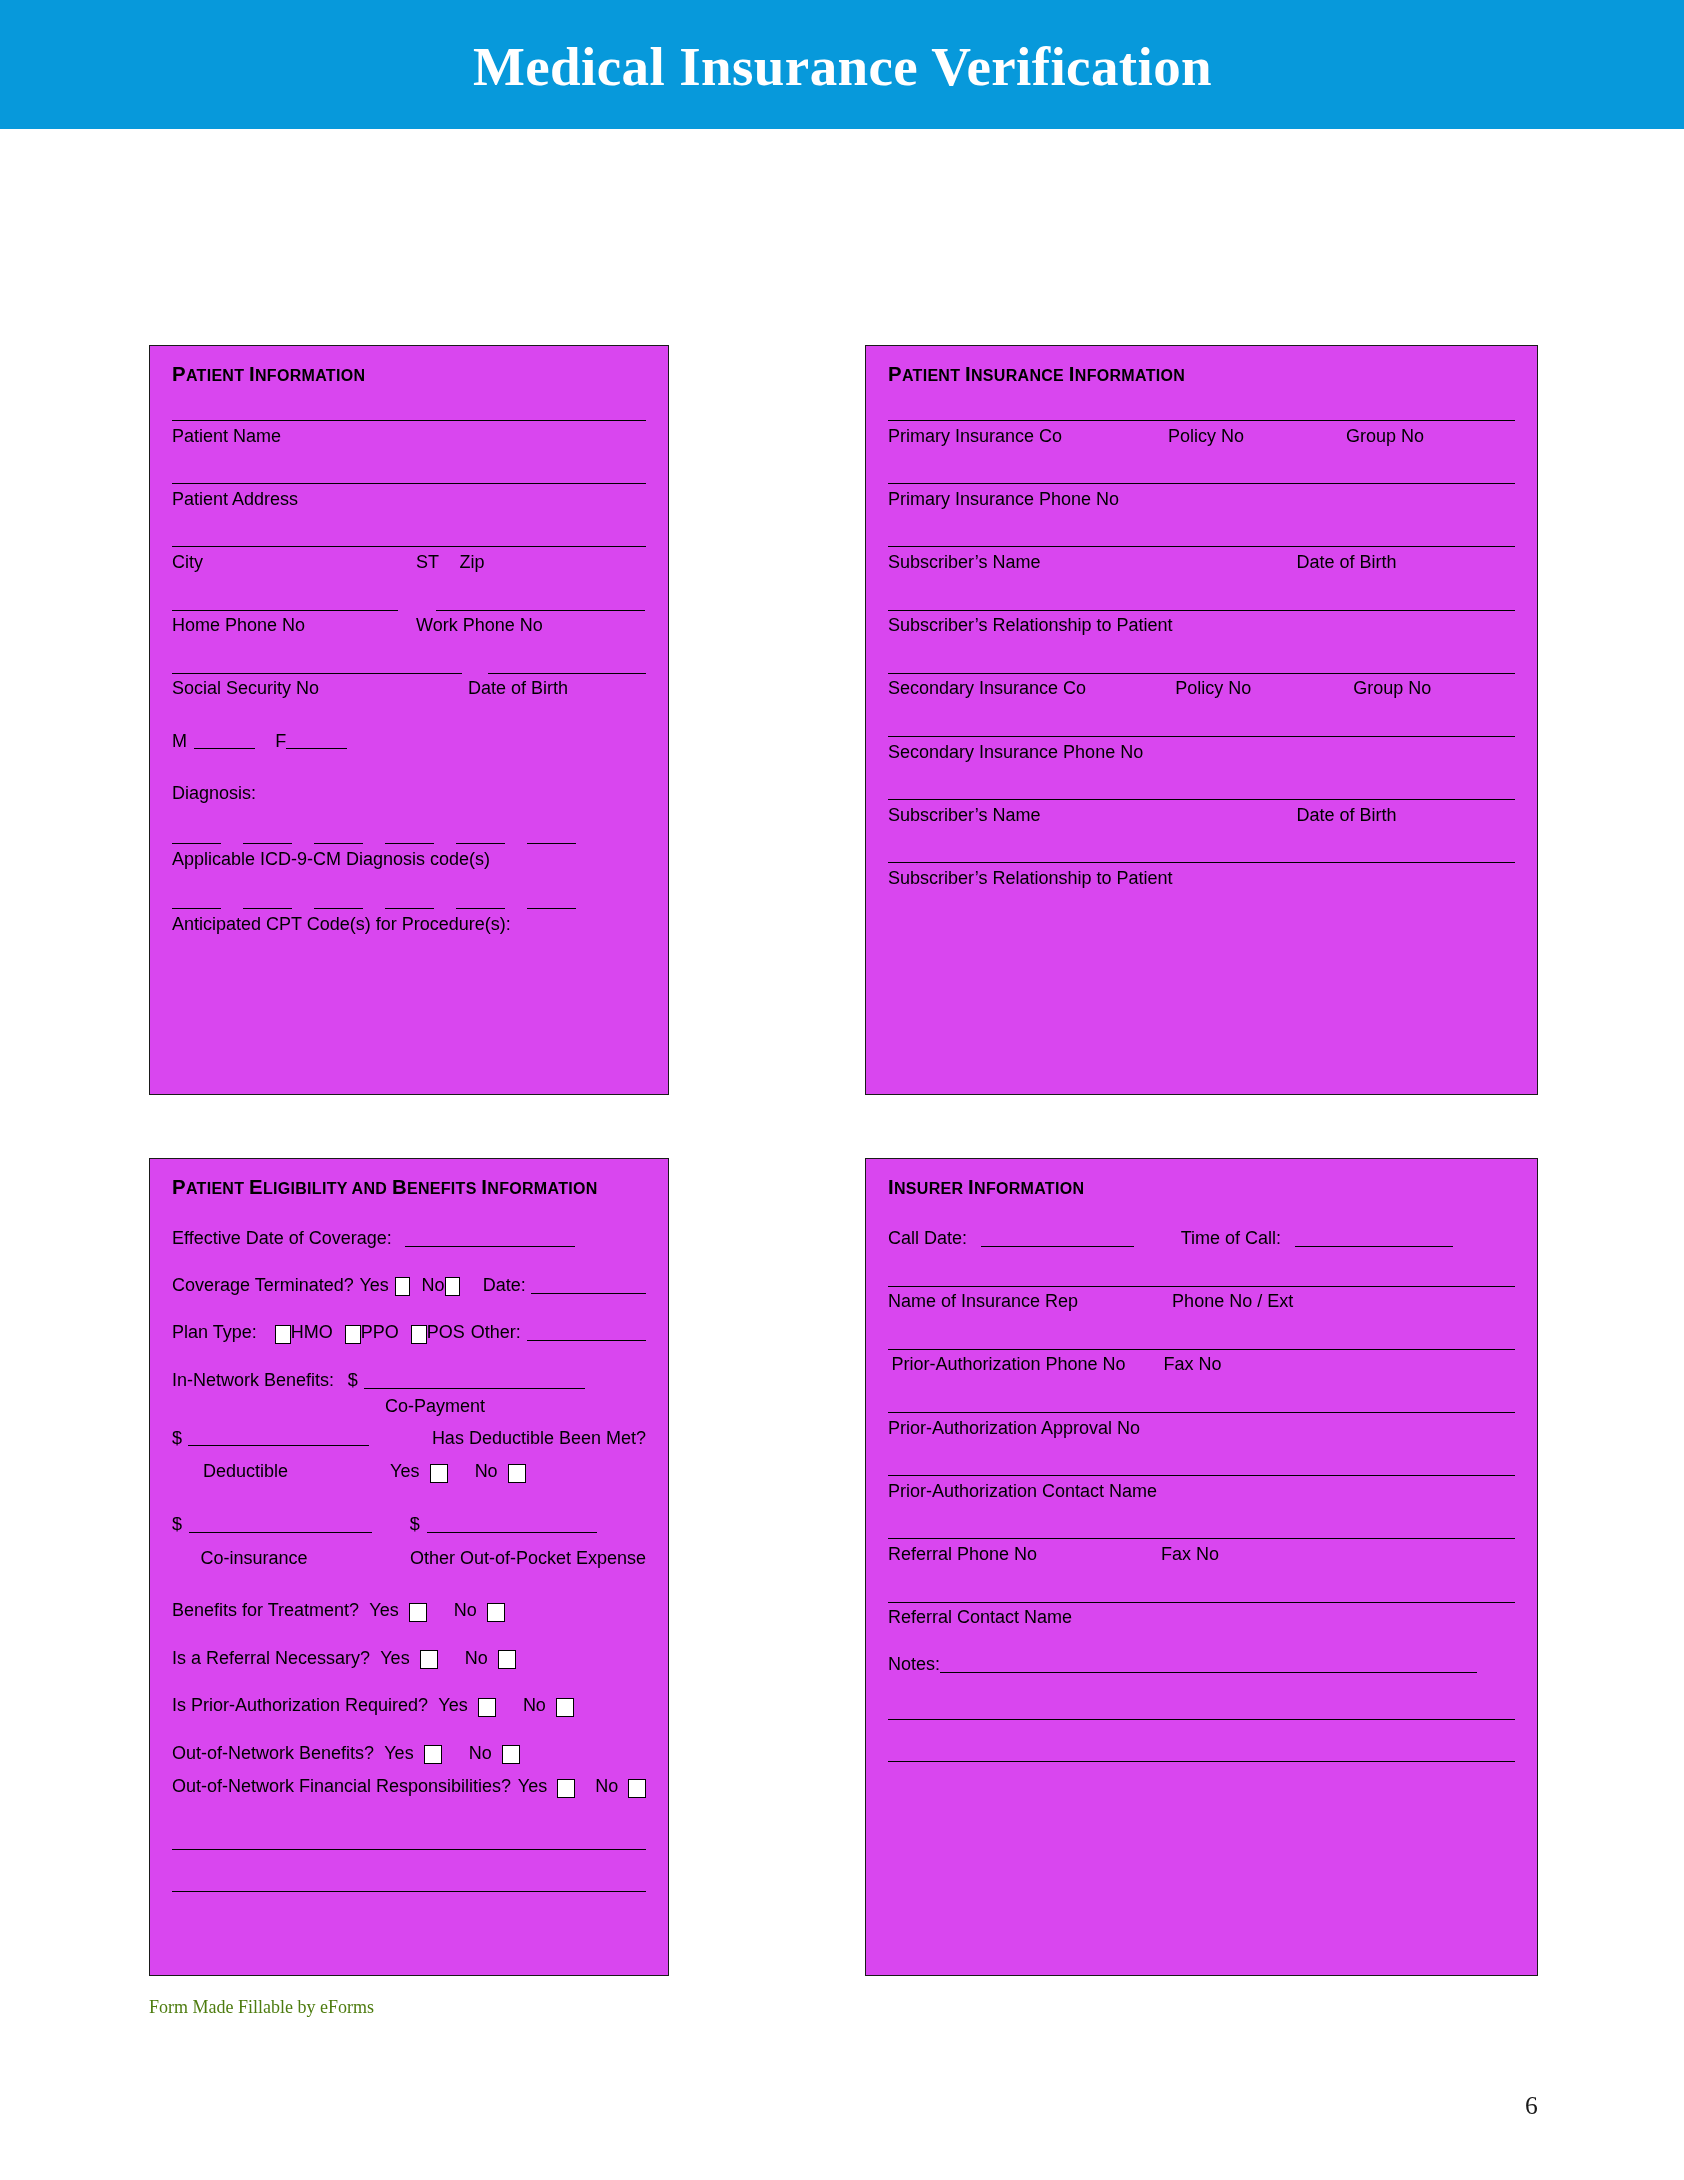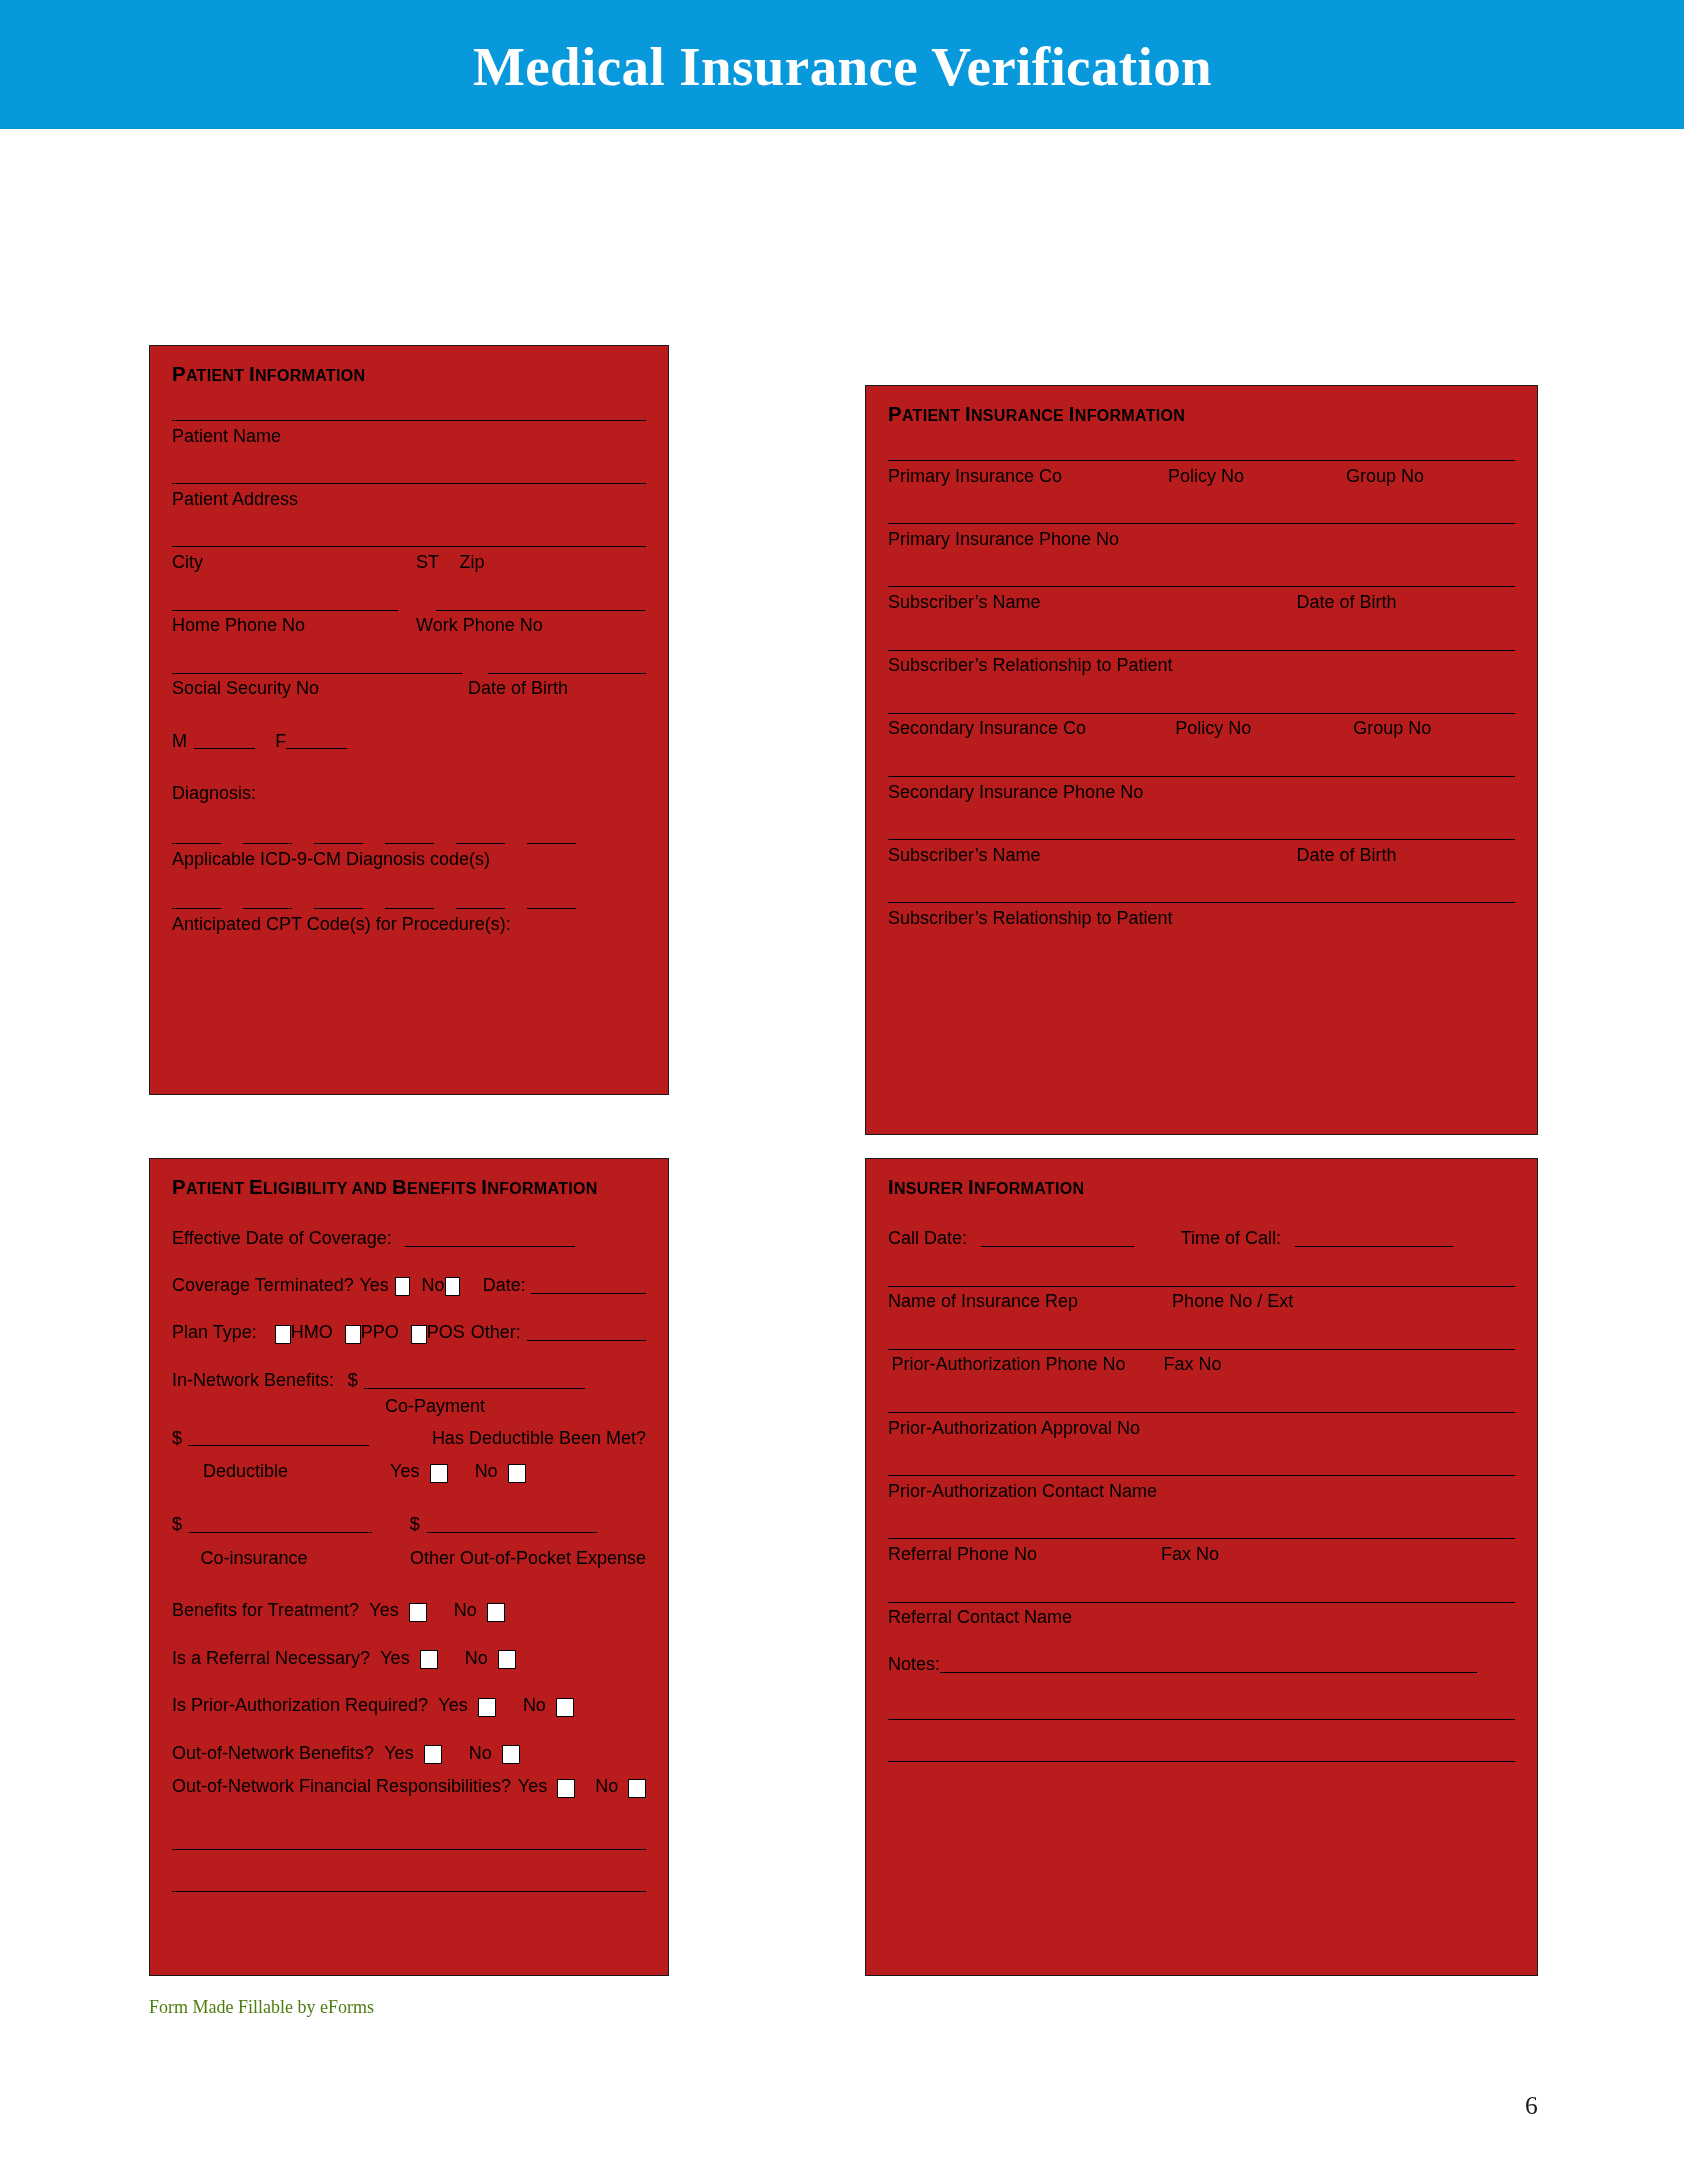--- a/index.html
+++ b/index.html
@@ -39,25 +39,25 @@
   .sheet {
     position: absolute;
     left: 0; top: 0;
     width: 1522px;
     height: 2181px;
   }
 
   .panel {
     position: absolute;
     border: 1.7px solid #1a1a1a;
-    background: #b91c1c;
+    background: #d946ef;
     padding: 17px 22px 0 22px;
   }
   #panel-patient          { left: 149px;  top: 345px;  width: 520px;  height: 750px; }
-  #panel-patient-ins      { left: 865px; top: 345px;  width: 673px;  height: 750px; margin-top: 40px; }
+  #panel-patient-ins      { left: 865px; top: 345px;  width: 673px;  height: 750px; }
   #panel-eligibility      { left: 149px;  top: 1158px; width: 520px;  height: 818px; }
   #panel-insurer          { left: 865px; top: 1158px; width: 673px;  height: 818px; }
 
   .panel-title {
     font-size: 20.4px;
     font-weight: bold;
     letter-spacing: 0.3px;
     margin: 0 0 5.1px 0;
     white-space: nowrap;
   }

